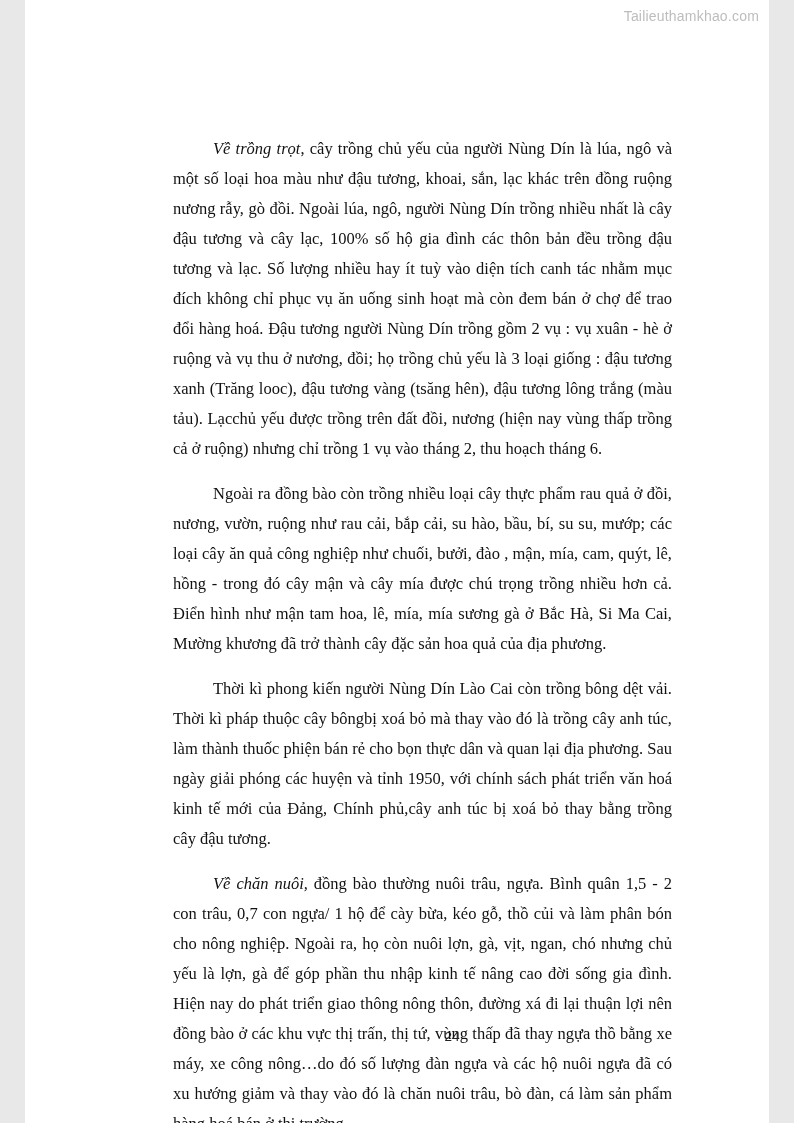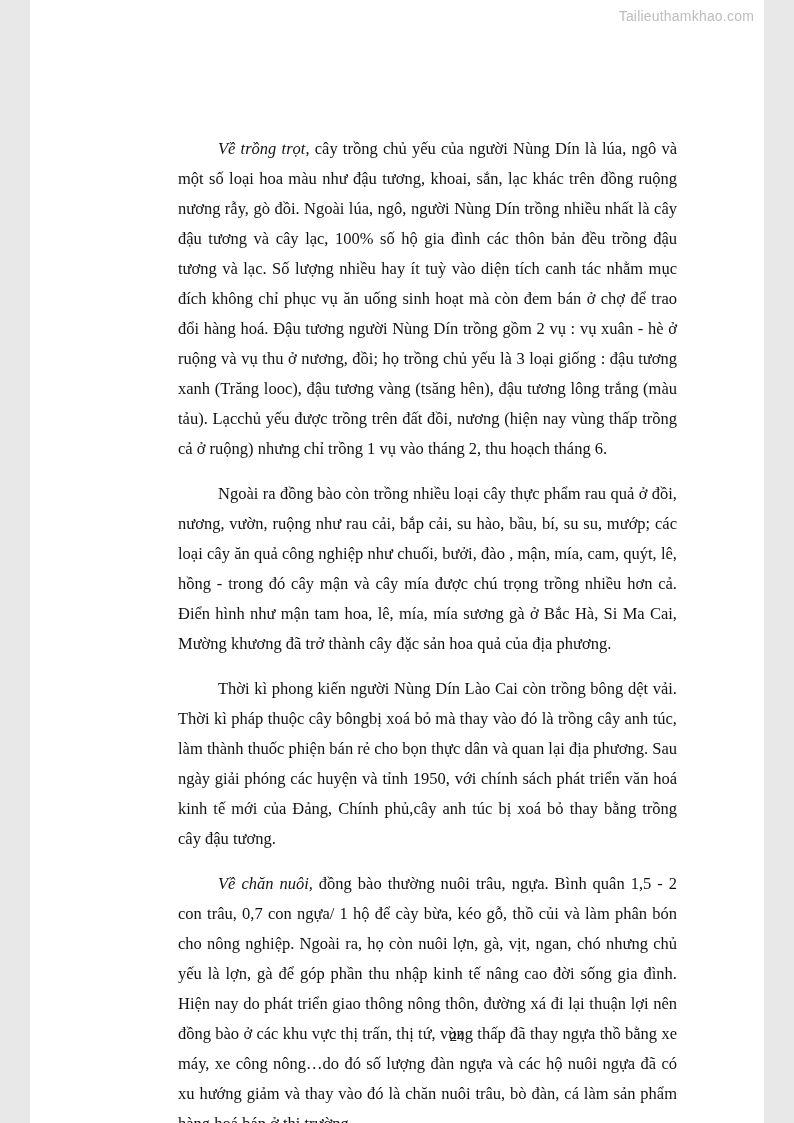--- a/index.html
+++ b/index.html
@@ -5,20 +5,21 @@
   html, body { margin: 0; padding: 0; background: #e8e8e8; }
   .page {
     position: relative;
     width: 734px;
     height: 1123px;
     margin: 0 auto;
     background: #ffffff;
     font-family: "Liberation Serif", serif;
     color: #111111;
     overflow: hidden;
+    padding-left: 10px;
   }
   .watermark {
     position: absolute;
     top: 8px;
     right: 10px;
     font-family: "Liberation Sans", sans-serif;
     font-size: 14px;
     color: #bdbdbd;
     text-shadow: 0.5px 0.5px 0 #ffffff;
     letter-spacing: 0.2px;

